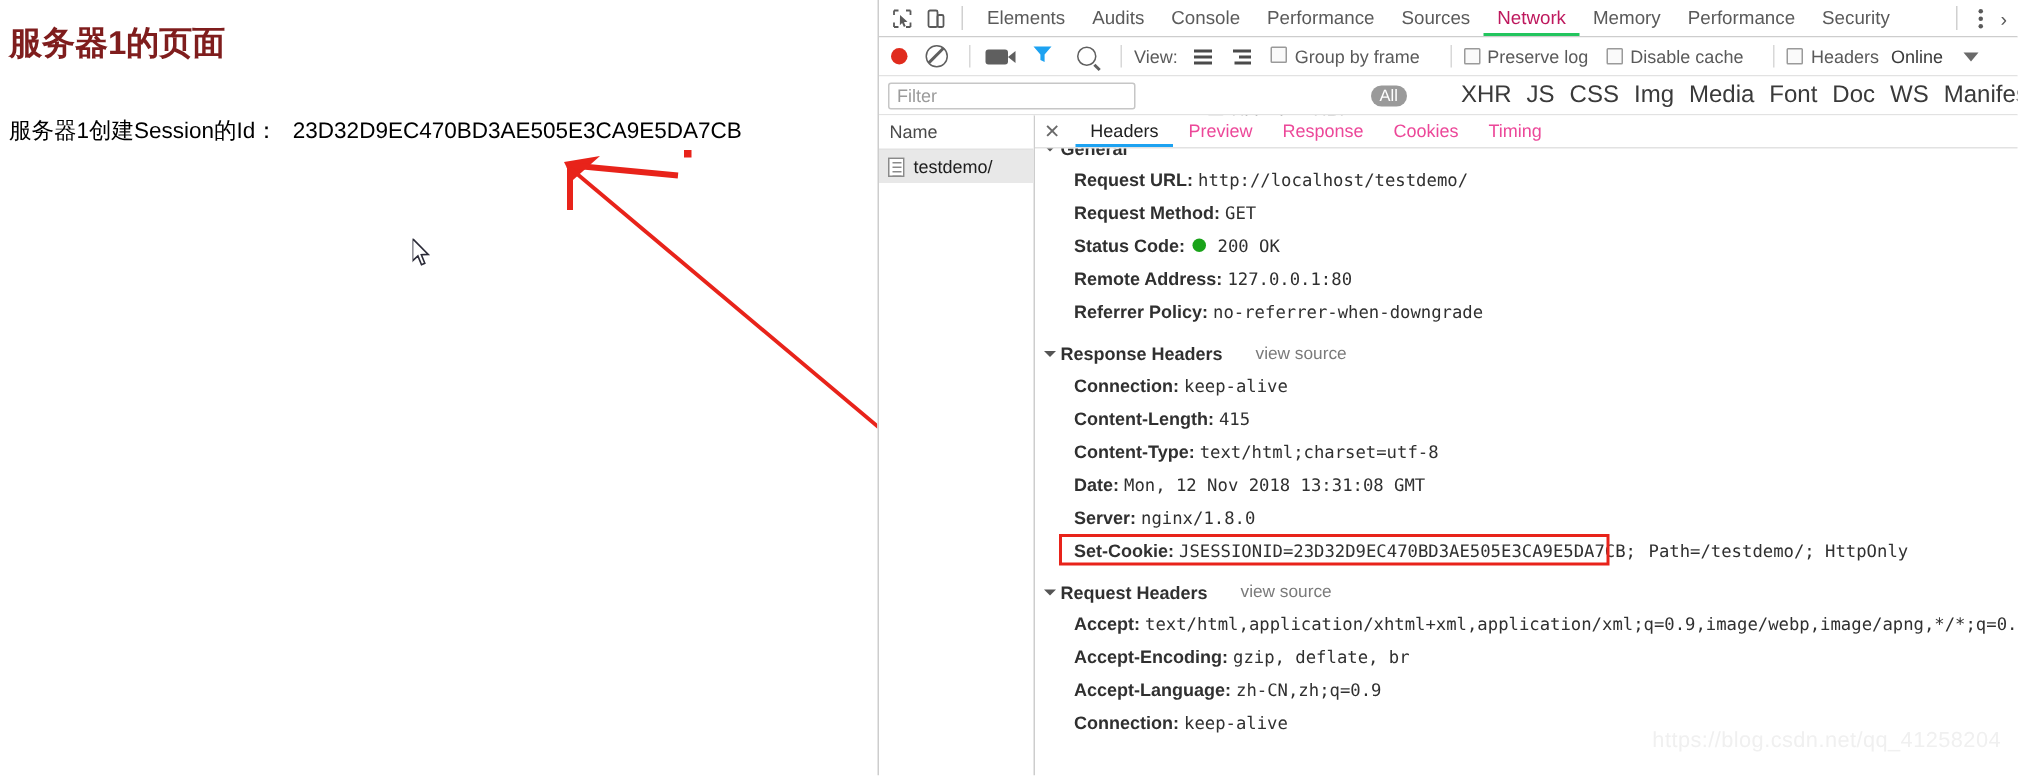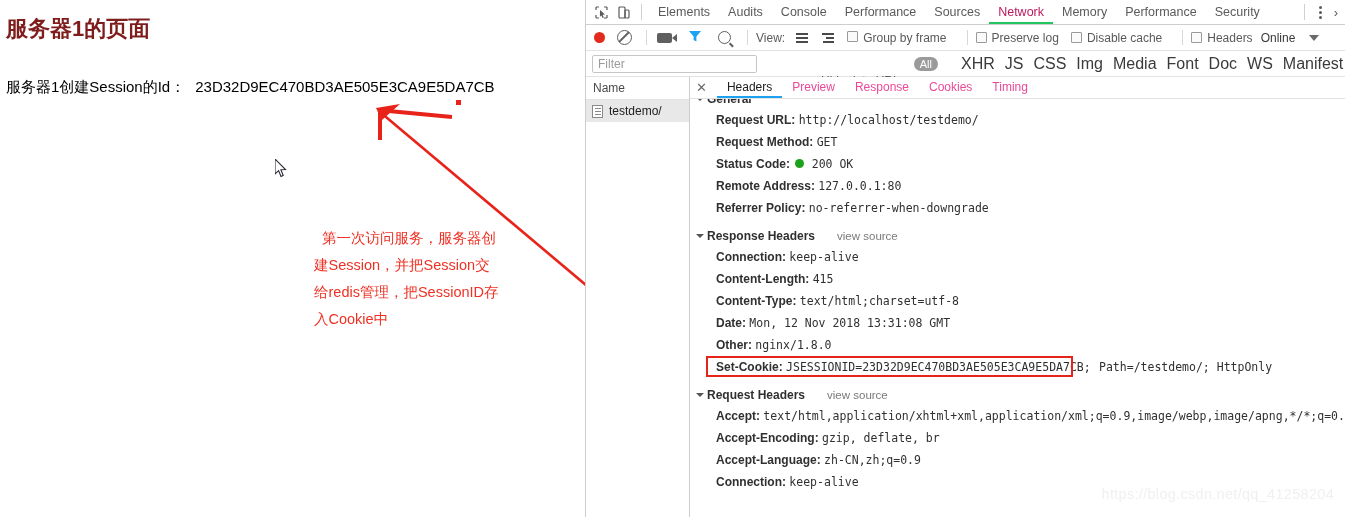--- a/index.html
+++ b/index.html
@@ -102,21 +102,21 @@
   }
   #filter-input{
     width:165px;height:18px;border:1px solid #c6c6c6;border-radius:2px;
     font-size:12px;color:#303030;padding:0 5px;box-sizing:border-box;
     font-family:"Liberation Sans",sans-serif;background:#fff;
     outline:none;
   }
   #filter-input::placeholder{color:#9b9b9b;}
   .type-pill{
     background:#9a9a9a;color:#fff;border-radius:9px;padding:1px 6px;font-size:11px;
-    margin-right:2px;
+    margin-right:15px;
   }
   .type-item{color:#3a3a3a;padding:0 5px;white-space:nowrap;font-size:16px;}
 
   
   #dt-body{display:flex;height:443px;}
   #names-pane{
     width:104px;border-right:1px solid #cdcdcd;box-sizing:border-box;background:#fff;
   }
   #names-head{
     height:22px;line-height:22px;padding-left:7px;font-size:12px;color:#4a4a4a;
@@ -193,26 +193,20 @@
   </div>
 
   <svg id="arrow-svg">
     <polygon points="376,108 400,104 382,120" fill="#e8231a"></polygon>
     <line x1="378" y1="110" x2="452" y2="117" stroke="#e8231a" stroke-width="4"></line>
     <line x1="380" y1="108" x2="380" y2="140" stroke="#e8231a" stroke-width="4"></line>
     <line x1="380" y1="112" x2="705" y2="385" stroke="#e8231a" stroke-width="2.6"></line>
     <rect x="456" y="100" width="5" height="5" fill="#e8231a"></rect>
   </svg>
 
-  <div id="annotation">
-    <div class="l1">第一次访问服务，服务器创</div>
-    <div>建Session，并把Session交</div>
-    <div>给redis管理，把SessionID存</div>
-    <div>入Cookie中</div>
-  </div>
 
   <svg id="cursor" viewBox="0 0 14 20">
     <polygon points="0,0 0,15 3.6,11.6 6,17.5 8.2,16.5 5.9,10.8 10.5,10.6" fill="#fff" stroke="#2b2b38" stroke-width="1.1"></polygon>
   </svg>
 </div>
 
 <div id="devtools">
 
   <div id="dt-tabbar" class="dt-row">
     <div class="dock-icon">
@@ -391,21 +385,21 @@
           </div>
           <div class="hdr-line">
             <span class="hdr-name">Content-Type:</span>
             <span class="hdr-val">text/html;charset=utf-8</span>
           </div>
           <div class="hdr-line">
             <span class="hdr-name">Date:</span>
             <span class="hdr-val">Mon, 12 Nov 2018 13:31:08 GMT</span>
           </div>
           <div class="hdr-line">
-            <span class="hdr-name">Other:</span>
+            <span class="hdr-name">Server:</span>
             <span class="hdr-val">nginx/1.8.0</span>
           </div>
 
           <div class="hdr-line" id="setcookie-row">
             <span id="setcookie-box"></span>
             <span class="hdr-name">Set-Cookie:</span>
             <span class="hdr-val">JSESSIONID=23D32D9EC470BD3AE505E3CA9E5DA7CB;</span>
             <span class="hdr-val" style="margin-left:5px">Path=/testdemo/; HttpOnly</span>
           </div>
 

